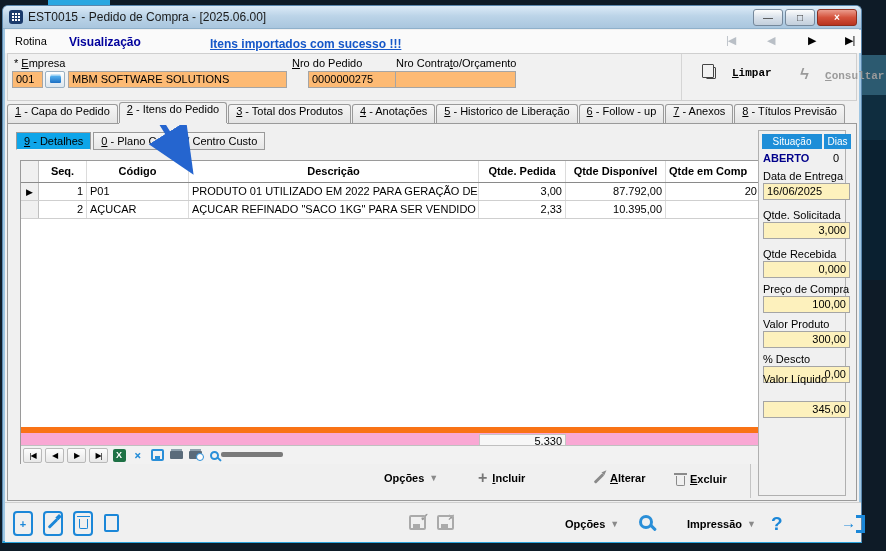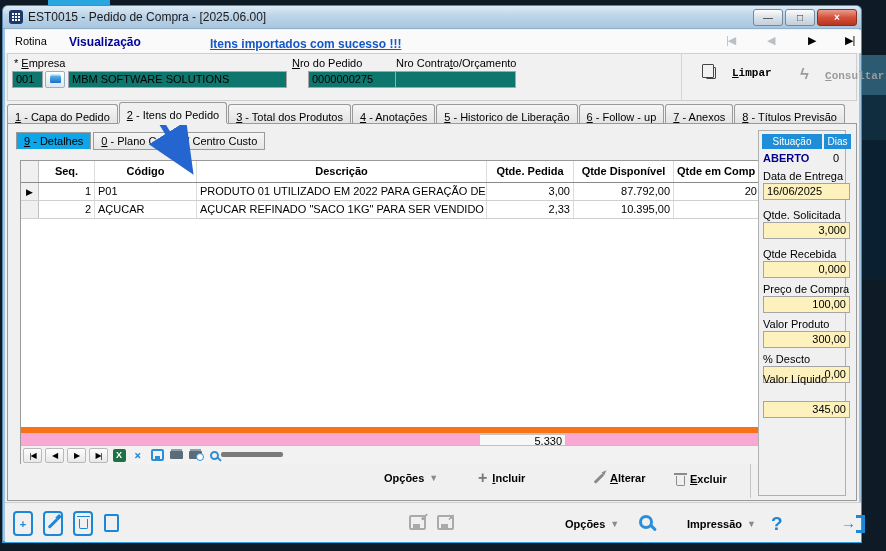--- a/index.html
+++ b/index.html
@@ -31,55 +31,55 @@
   .menu-vis { left:64px; color:#00009c; font-weight:bold; font-size:12px; }
   .status-msg { position:absolute; left:205px; top:7px; color:#1557c8; font-weight:bold; font-size:12px; text-decoration:underline; }
   .rec-nav { position:absolute; top:4px; font-size:11px; cursor:pointer; letter-spacing:-1px; }
   .rec-nav.dis { color:#b9bfc6; }
 
   
   .form-panel { position:absolute; left:4px; top:47px; width:850px; height:48px; background:#f1f1f1;
                 border:1px solid #cfcfcf; }
   .form-divider { position:absolute; left:673px; top:0; bottom:0; width:1px; background:#d5d5d5; }
   .flabel { position:absolute; top:3px; font-size:11px; }
-  .yfield { position:absolute; background:#0f766e; border:1px solid #a5a5a5; height:17px; line-height:15px;
+  .yfield { position:absolute; background:#fdba74; border:1px solid #a5a5a5; height:17px; line-height:15px;
             padding:0 3px; font-size:11px; overflow:hidden; white-space:nowrap; }
   .lookup-btn { position:absolute; left:37px; top:17px; width:20px; height:17px; border:1px solid #9ab0c2;
             border-radius:2px; background:linear-gradient(#fefefe,#dde7ef); cursor:pointer; display:flex; align-items:center; justify-content:center; }
   .folder-ic { width:11px; height:7px; background:linear-gradient(#55b1ef,#1b6fc4); border-radius:1px; box-shadow:0 -2px 0 -0.5px #9bd1f5; }
   .key { text-decoration:underline; }
   .tool-btn { position:absolute; display:flex; align-items:center; gap:16px; font-weight:bold; font-size:11px;
               cursor:pointer; background:none; border:none; font-family:Liberation Mono, monospace; }
   .tool-btn.disabled { color:#9a9a9a; cursor:default; }
   .copy-ic { position:relative; width:10px; height:12px; border:1.5px solid currentColor; border-radius:1px; background:#f1f1f1; }
   .copy-ic::before { content:''; position:absolute; left:-5px; top:-4px; width:10px; height:12px; border:1.5px solid currentColor; border-radius:1px; background:#f1f1f1; }
   .bolt { font-size:15px; font-weight:bold; color:#9a9a9a; }
 
   
   .tabrow { position:absolute; left:4px; top:96px; display:flex; align-items:flex-end; height:21px; }
-  .tab { padding:6px 7px 2px; font-size:11px; border:1px solid #9a9a9a; border-bottom:none; border-radius:3px 3px 0 0;
+  .tab { padding:0 7px 2px; font-size:11px; border:1px solid #9a9a9a; border-bottom:none; border-radius:3px 3px 0 0;
          background:linear-gradient(#f6f6f6,#e4e4e4); margin-right:1px; cursor:pointer; white-space:nowrap; height:19px; }
   .tab.active { background:#f0f0f0; height:21px; position:relative; z-index:2; box-shadow:0 2px 0 #f0f0f0; }
 
   
   .content { position:absolute; left:4px; top:117px; width:850px; height:378px; border:1px solid #9a9a9a; background:#f0f0f0; }
   .subtabrow { position:absolute; left:8px; top:8px; display:flex; align-items:flex-end; }
   .subtab { padding:2px 7px; font-size:11px; border:1px solid #9a9a9a; background:linear-gradient(#f6f6f6,#e6e6e6);
             margin-right:2px; cursor:pointer; }
   .subtab.active { background:#0ea5e9; border-bottom-color:#f4f4f4; }
 
   
   .grid { position:absolute; left:12px; top:36px; width:741px; height:304px; background:#fff; border:1px solid #9a9a9a; }
   .grow { display:flex; width:100%; border-bottom:1px solid #cfcfcf; background:#fff; }
   .grow.head { height:22px; border-bottom:1px solid #8a8a8a; font-weight:bold; }
   .grow.data { height:18px; cursor:pointer; }
   .gc { border-right:1px solid #dcdcdc; padding:0 3px; font-size:11px; line-height:17px; overflow:hidden; white-space:nowrap; }
   .head .gc { line-height:21px; text-align:center; }
   .gc-sel { width:18px; flex:none; background:#f0f0f0; border-right:1px solid #c0c0c0; padding:0; text-align:center; }
-  .gc-seq { width:56px; flex:none; text-align:right; }
+  .gc-seq { width:48px; flex:none; text-align:right; }
   .gc-cod { width:102px; flex:none; }
   .gc-desc { width:290px; flex:none; }
   .gc-qp { width:87px; flex:none; text-align:right; }
   .gc-qd { width:100px; flex:none; text-align:right; }
   .gc-qc { flex:1; text-align:right; border-right:none; }
   .head .gc-seq, .head .gc-cod, .head .gc-desc, .head .gc-qp, .head .gc-qd { text-align:center; }
   .row-marker { color:#000; font-size:9px; line-height:17px; }
   .gfooter { position:absolute; left:0; top:266px; width:100%; height:18px; background:#f9a8d4; border-top:6px solid #f97316; }
   .gsum { position:absolute; left:458px; top:1px; width:87px; height:15px; background:#f7f7f7; border:1px solid #c4c4c4;
           text-align:right; line-height:13px; padding:0 3px; font-size:11px; }

